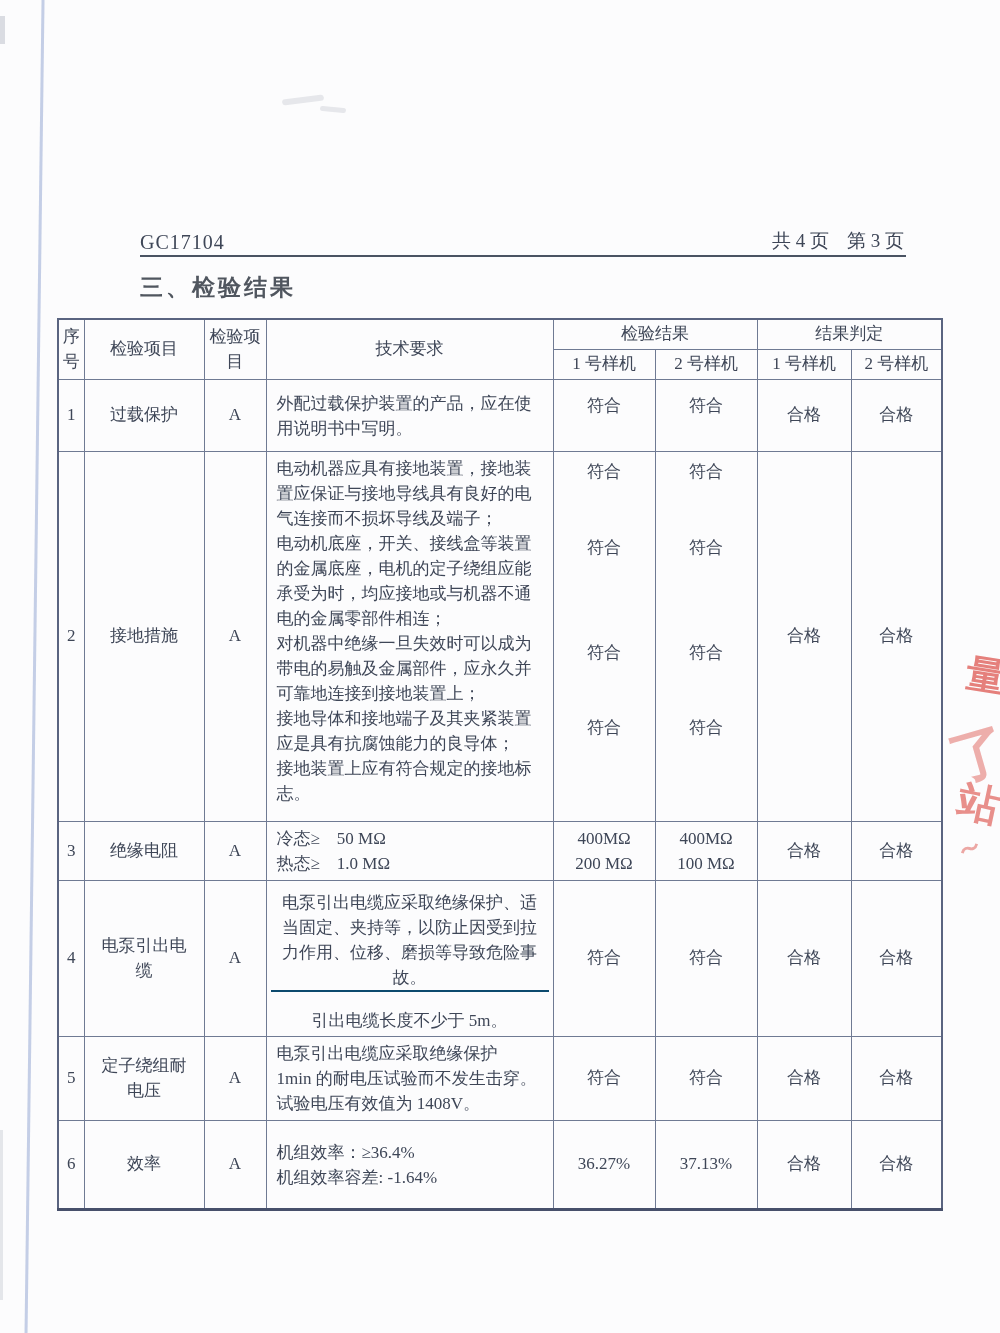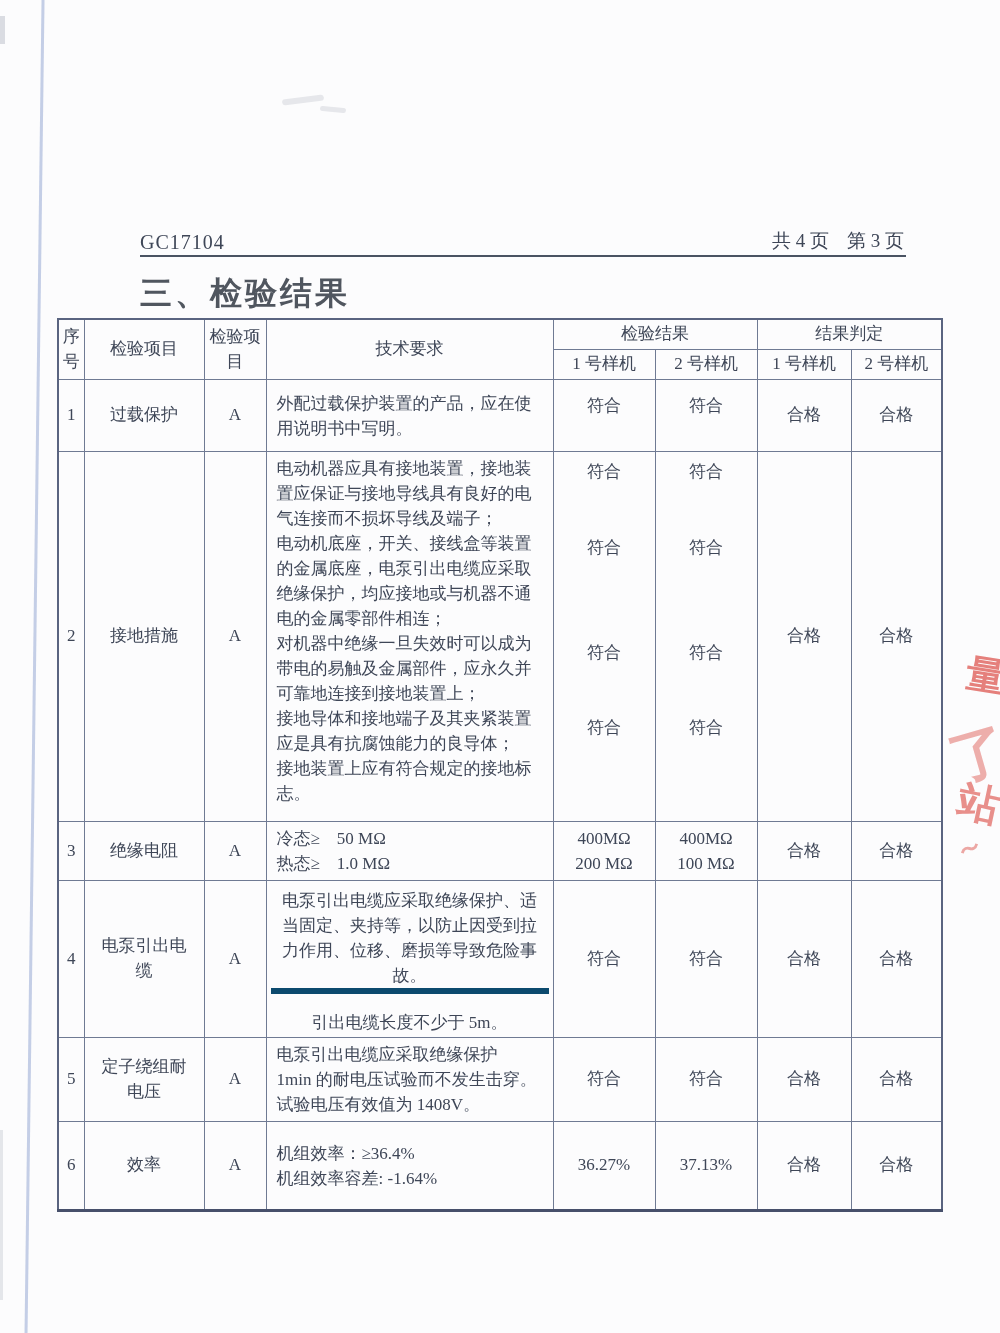--- a/index.html
+++ b/index.html
@@ -19,36 +19,36 @@
     font-size:33px;font-weight:bold;letter-spacing:4px;color:#2e3442;}
   .doc-title{position:absolute;top:190px;left:0;right:0;text-align:center;
     font-size:30px;font-weight:bold;letter-spacing:9px;color:#2e3442;}
   .refline{position:absolute;top:224px;left:140px;width:766px;height:30px;
     border-bottom:2.5px solid #4a5362;display:flex;justify-content:space-between;
     align-items:flex-end;padding-bottom:1px;}
   .report-no{font-size:20px;letter-spacing:1px;}
   .pagination{font-size:19px;display:flex;gap:18px;padding-right:2px;}
   .section-heading{position:absolute;top:272px;left:140px;
     font-family:"Liberation Sans","DejaVu Sans",sans-serif;
-    font-size:32px;font-weight:600;letter-spacing:3px;color:#50565f;}
+    font-size:23px;font-weight:600;letter-spacing:3px;color:#50565f;}
 
   
   table.report{position:absolute;left:57px;top:318px;border-collapse:collapse;
     table-layout:fixed;width:884px;font-size:17px;color:#3e4657;
     border:2px solid #5a6480;border-bottom:3px solid #47506b;}
   .report th,.report td{border:1px solid #6f7a93;font-weight:normal;
     text-align:center;vertical-align:middle;padding:2px 4px;line-height:1.45;}
   .report thead th{height:27px;padding:1px 2px;}
   .report .item-cell{padding:2px 14px;}
   .report .req-cell{text-align:left;padding:4px 10px;line-height:25px;}
   .report td.top{vertical-align:top;}
   .rel{position:relative;padding:0;}
   .abs-ok{position:absolute;left:0;right:0;text-align:center;}
   .req-split{padding:0;text-align:left;vertical-align:top;}
-  .req-split .req-top{min-height:93px;border-bottom:6px solid #0c4a6e;
+  .req-split .req-top{min-height:93px;border-bottom:2px solid #0c4a6e;
     padding:5px 10px 0;line-height:25px;}
   .req-split .req-bottom{padding:16px 10px 0;line-height:25px;}
   .two-line div{line-height:25px;}
 
   
   .stamp span{position:absolute;font-weight:bold;
     font-family:"Liberation Serif",serif;}
   .st-1{left:966px;top:648px;font-size:40px;transform:rotate(9deg);opacity:.8;}
   .st-2{left:950px;top:716px;font-size:58px;transform:rotate(-16deg);opacity:.5;font-weight:normal;}
   .st-3{left:958px;top:776px;font-size:42px;transform:rotate(12deg);opacity:.7;}
@@ -115,21 +115,21 @@
         <td>合格</td>
         <td>合格</td>
       </tr>
 
       <tr style="height:370px;">
         <td>2</td>
         <td class="item-cell">接地措施</td>
         <td>A</td>
         <td class="req-cell top">
           <p style="margin:0">电动机器应具有接地装置，接地装置应保证与接地导线具有良好的电气连接而不损坏导线及端子；</p>
-          <p style="margin:0">电动机底座，开关、接线盒等装置的金属底座，电泵引出电缆应采取绝缘保护，均应接地或与机器不通电的金属零部件相连；</p>
+          <p style="margin:0">电动机底座，开关、接线盒等装置的金属底座，电机的定子绕组应能承受为时，均应接地或与机器不通电的金属零部件相连；</p>
           <p style="margin:0">对机器中绝缘一旦失效时可以成为带电的易触及金属部件，应永久并可靠地连接到接地装置上；</p>
           <p style="margin:0">接地导体和接地端子及其夹紧装置应是具有抗腐蚀能力的良导体；</p>
           <p style="margin:0">接地装置上应有符合规定的接地标志。</p>
         </td>
         <td class="rel">
           <span class="abs-ok" style="top:8px">符合</span>
           <span class="abs-ok" style="top:84px">符合</span>
           <span class="abs-ok" style="top:189px">符合</span>
           <span class="abs-ok" style="top:264px">符合</span>
         </td>

